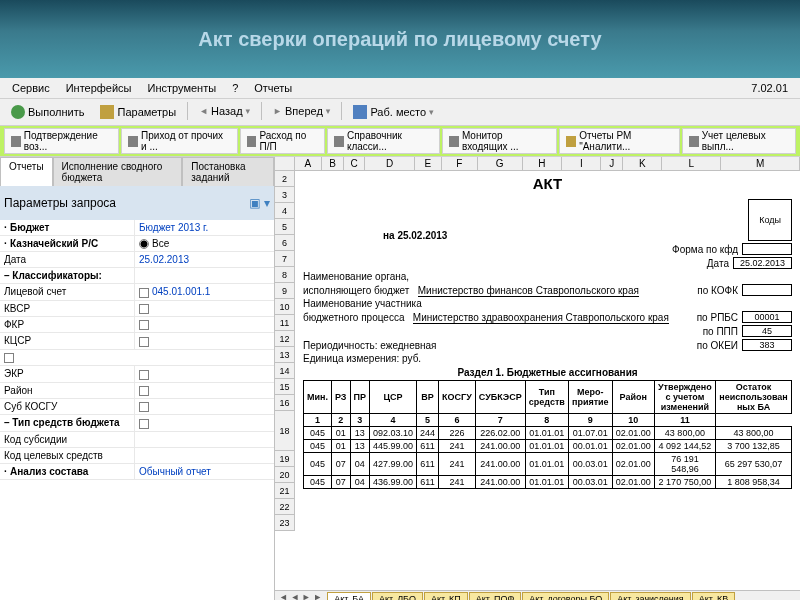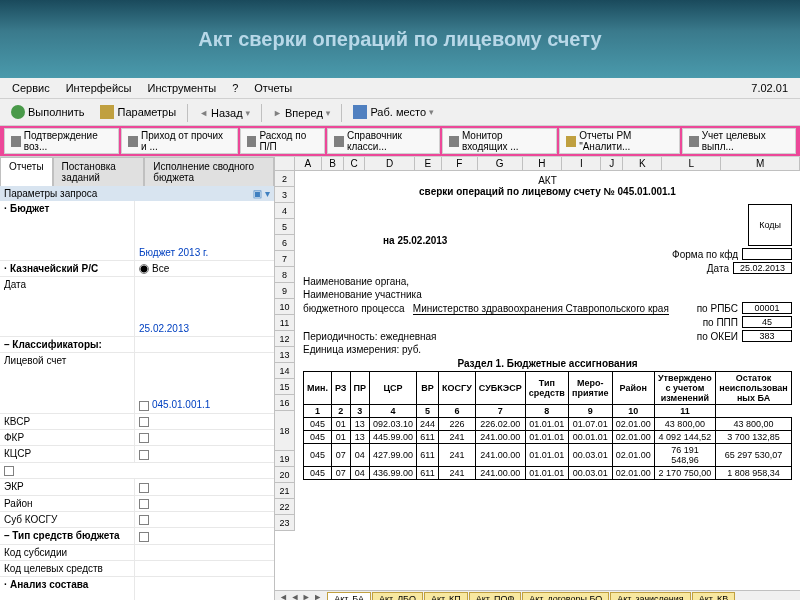--- a/index.html
+++ b/index.html
@@ -1,58 +1,58 @@
 <!DOCTYPE html>
 <html><head>
 <meta charset="utf-8">
 <style>
 * { box-sizing: border-box; margin: 0; padding: 0; }
 body { font-family: Tahoma, Arial, sans-serif; font-size: 11px; background: #e8e8e8; width: 800px; height: 600px; overflow: hidden; }
 .banner { background: linear-gradient(#1a4a5c, #3a7a8c 40%, #4a9aac); height: 78px; display: flex; align-items: center; justify-content: center; color: #b8d8e8; font-size: 20px; font-weight: bold; }
 .menubar { background: #f0f0f0; border-bottom: 1px solid #d0d0d0; padding: 2px 4px; display: flex; align-items: center; font-size: 11px; }
 .menubar span { padding: 2px 8px; }
 .version { margin-left: auto; padding-right: 8px; }
-.toolbar { background: #f0f0f0; border-bottom: 1px solid #d0d0d0; padding: 3px 4px; display: flex; align-items: flex-end; gap: 2px; font-size: 11px; }
+.toolbar { background: #f0f0f0; border-bottom: 1px solid #d0d0d0; padding: 3px 4px; display: flex; align-items: flex-start; gap: 2px; font-size: 11px; }
 .tbtn { display: flex; align-items: center; gap: 3px; padding: 2px 6px; border: 1px solid transparent; }
 .tsep { width: 1px; height: 18px; background: #c0c0c0; margin: 0 2px; }
-.tabbar { background: #ec4899; padding: 2px 4px; display: flex; align-items: center; gap: 2px; font-size: 10px; border-bottom: 1px solid #d0d0d0; }
+.tabbar { background: #bef264; padding: 2px 4px; display: flex; align-items: center; gap: 2px; font-size: 10px; border-bottom: 1px solid #d0d0d0; }
 .tab { display: flex; align-items: center; gap: 3px; padding: 1px 6px; background: #f8f8f8; border: 1px solid #d0d0d0; }
 .ico { width: 14px; height: 14px; display: inline-block; }
 .ico-green { background: #4a9a4a; border-radius: 50%; }
 .ico-blue { background: #5080c0; }
 .ico-yellow { background: #c0a040; }
 .ico-gray { background: #808080; }
 .main { display: flex; height: 450px; }
 .left { width: 275px; background: #fff; border-right: 1px solid #c0c0c0; display: flex; flex-direction: column; }
 .left-tabs { display: flex; background: #f0f0f0; font-size: 10px; }
 .left-tab { padding: 3px 8px; border: 1px solid #c0c0c0; border-bottom: none; background: #e0e0e0; }
 .left-tab.active { background: #fff; }
-.left-header { background: #d8e4f0; padding: 2px 4px; display: flex; align-items: center; justify-content: space-between; font-size: 10px; }
+.left-header { background: #d8e4f0; padding: 10px 4px; display: flex; align-items: center; justify-content: space-between; font-size: 12px; }
 .param-grid { flex: 1; overflow: auto; }
 .param-row { display: flex; border-bottom: 1px solid #e8e8e8; }
 .param-label { width: 135px; padding: 2px 4px; font-size: 10px; border-right: 1px solid #e8e8e8; background: #fff; }
 .param-value { flex: 1; padding: 2px 4px; font-size: 10px; background: #fff; }
 .bold { font-weight: bold; }
-.blue-link { color: #0040c0; margin-top: 44px; }
+.blue-link { color: #0040c0; }
 .radio { display: inline-block; width: 10px; height: 10px; border: 1px solid #808080; border-radius: 50%; background: #fff; margin-right: 3px; vertical-align: middle; }
 .radio.checked { background: radial-gradient(#000 3px, #fff 4px); }
 .check { display: inline-block; width: 10px; height: 10px; border: 1px solid #808080; background: #fff; margin-right: 3px; vertical-align: middle; }
 .right { flex: 1; background: #fff; display: flex; flex-direction: column; overflow: hidden; }
 .sheet-toolbar { background: #f0f0f0; border-bottom: 1px solid #c0c0c0; padding: 2px 4px; display: flex; align-items: center; gap: 4px; font-size: 10px; }
 .sheet-title-box { background: #fff; border: 1px solid #c0c0c0; padding: 1px 6px; flex: 0 0 auto; }
 .sheet-area { flex: 1; overflow: auto; position: relative; }
 .col-headers { display: flex; border-bottom: 1px solid #c0c0c0; background: #f0f0f0; font-size: 10px; position: sticky; top: 0; }
 .col-h { border-right: 1px solid #c0c0c0; text-align: center; padding: 1px 0; }
 .corner { width: 20px; border-right: 1px solid #c0c0c0; background: #f0f0f0; }
 .sheet-body { display: flex; }
 .row-headers { width: 20px; background: #f0f0f0; font-size: 9px; }
 .row-h { border-bottom: 1px solid #c0c0c0; border-right: 1px solid #c0c0c0; text-align: center; padding: 1px 0; height: 16px; line-height: 14px; }
 .row-h.tall { height: 40px; line-height: 38px; }
 .doc { flex: 1; padding: 4px 8px; font-size: 10px; }
-.doc-title { text-align: center; font-weight: normal; font-size: 10px; }
+.doc-title { text-align: center; font-weight: bold; font-size: 15px; }
 .doc-sub { text-align: center; font-weight: bold; font-size: 10px; }
 .doc-row { display: flex; align-items: flex-end; padding: 1px 0; }
 .doc-left { flex: 1; }
 .doc-right { display: flex; gap: 4px; align-items: center; }
 .kod-box { border: 1px solid #000; padding: 0 6px; min-width: 50px; text-align: center; font-size: 9px; }
 .kod-header { border: 1px solid #000; padding: 15px 10px; font-size: 9px; text-align: center; }
 .section-title { font-weight: bold; text-align: center; padding: 2px 0; font-size: 10px; }
 .data-table { border-collapse: collapse; width: 100%; font-size: 9px; }
 .data-table th, .data-table td { border: 1px solid #000; padding: 1px 3px; text-align: center; }
 .data-table th { font-weight: bold; background: #fff; }
@@ -135,22 +135,22 @@
     <div class="tab">
       <span class="ico ico-gray" style="width: 11px; height: 11px;"></span>
       <span>Учет целевых выпл...</span>
     </div>
   </div>
 
 <div class="main">
   <div class="left">
     <div class="left-tabs">
       <div class="left-tab active">Отчеты</div>
+      <div class="left-tab">Исполнение сводного бюджета</div>
       <div class="left-tab">Постановка заданий</div>
-      <div class="left-tab">Исполнение сводного бюджета</div>
     </div>
     <div class="left-header">
       <span>Параметры запроса</span>
       <span style="color:#4080c0">▣ ▾</span>
     </div>
     <div class="param-grid">
         <div class="param-row">
           <div class="param-label bold">· Бюджет</div>
           <div class="param-value blue-link">Бюджет 2013 г.</div>
         </div>
@@ -254,21 +254,20 @@
             <div class="row-h">16</div>
             <div class="row-h tall">18</div>
             <div class="row-h">19</div>
             <div class="row-h">20</div>
             <div class="row-h">21</div>
             <div class="row-h">22</div>
             <div class="row-h">23</div>
           </div>
         <div class="doc">
           <div class="doc-title">АКТ</div>
-          <div class="doc-sub">сверки операций по лицевому счету № 045.01.001.1</div>
           <div style="height:6px"></div>
           <div class="doc-row">
             <div class="doc-left"><span style="margin-left:80px;font-weight:bold">на 25.02.2013</span></div>
             <div class="doc-right">
                 <span class="kod-header">Коды</span>
               </div>
           </div>
           <div class="doc-row">
             <div class="doc-left"></div>
             <div class="doc-right">
@@ -279,20 +278,27 @@
           <div class="doc-row">
             <div class="doc-left"></div>
             <div class="doc-right">
                 <span>Дата</span>
                 <span class="kod-box">25.02.2013</span>
               </div>
           </div>
           <div class="doc-row">
             <div class="doc-left"><span>Наименование органа,</span></div>
             <div class="doc-right"></div>
+          </div>
+          <div class="doc-row">
+            <div class="doc-left"><span>исполняющего бюджет</span>&nbsp;&nbsp;&nbsp;<span style="border-bottom:1px solid #000">Министерство финансов Ставропольского края</span></div>
+            <div class="doc-right">
+                <span>по КОФК</span>
+                <span class="kod-box">&nbsp;</span>
+              </div>
           </div>
           <div class="doc-row">
             <div class="doc-left"><span>Наименование участника</span></div>
             <div class="doc-right"></div>
           </div>
           <div class="doc-row">
             <div class="doc-left"><span>бюджетного процесса</span>&nbsp;&nbsp;&nbsp;<span style="border-bottom:1px solid #000">Министерство здравоохранения Ставропольского края</span></div>
             <div class="doc-right">
                 <span>по РПБС</span>
                 <span class="kod-box">00001</span>

